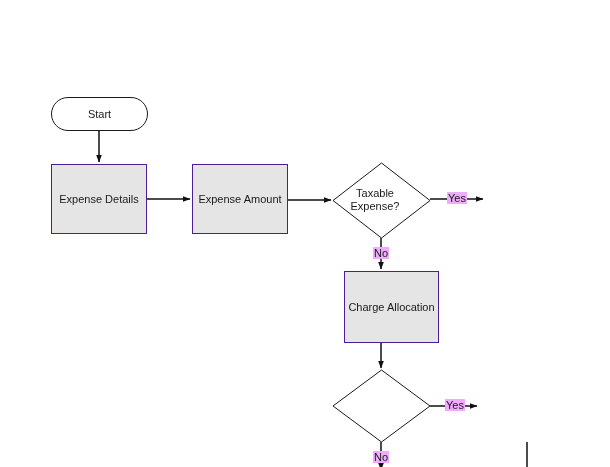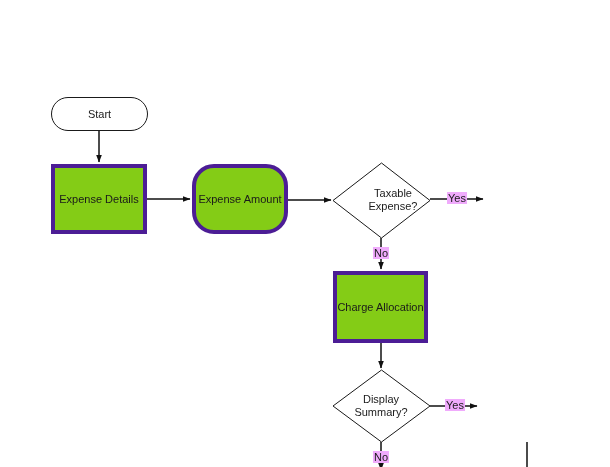--- a/index.html
+++ b/index.html
@@ -26,45 +26,45 @@
     align-items: center;
     justify-content: center;
     text-align: center;
   }
   .terminator {
     background: #ffffff;
     border: 1px solid #1a1a1a;
     border-radius: 17px;
   }
   .process {
-    background: #84cc16;
-    border: 4px solid #4c1d95;
+    background: #e5e5e5;
+    border: 1px solid #4c1d95;
   }
   .diamond-label {
     position: absolute;
     width: 80px;
     line-height: 13px;
     text-align: center;
   }
   .edge-label {
     position: absolute;
     transform: translate(-50%, -50%);
     background: #f0abfc;
     padding: 0 1px;
     line-height: 12px;
   }
   
   .n-start            { left: 51px;  top: 51px;  width: 97px; height: 34px; }
   .n-expense-details  { left: 51px;  top: 118px; width: 96px; height: 70px; }
-  .n-expense-amount   { left: 192px; top: 118px; width: 96px; height: 70px; border-radius: 22px; }
+  .n-expense-amount   { left: 192px; top: 118px; width: 96px; height: 70px; }
   .n-taxes            { left: 485px; top: 118px; width: 97px; height: 71px; }
-  .n-charge-allocation{ left: 333px; top: 225px; width: 95px; height: 72px; justify-content: center; }
+  .n-charge-allocation{ left: 344px; top: 225px; width: 95px; height: 72px; justify-content: center; }
   .n-expense-summary  { left: 479px; top: 324px; width: 97px; height: 72px; }
   .n-end              { left: 332px; top: 426px; width: 98px; height: 35px; }
-  .l-taxable          { left: 353px; top: 141px; }
+  .l-taxable          { left: 335px; top: 141px; }
   .l-display          { left: 341px; top: 347px; }
   .el-taxable-yes     { left: 457px; top: 152px; }
   .el-taxable-no      { left: 381px; top: 207px; }
   .el-display-yes     { left: 455px; top: 359px; }
   .el-display-no      { left: 381px; top: 411px; }
 </style>
 </head>
 <body>
 
 <div class="canvas">
@@ -98,20 +98,19 @@
     <span>Expense Details</span>
   </div>
   <div class="node process n-expense-amount">
     <span>Expense Amount</span>
   </div>
   <div class="node process n-charge-allocation">
     <span>Charge Allocation</span>
   </div>
 
   <div class="diamond-label l-taxable">Taxable Expense?</div>
-  <div class="diamond-label l-display">Display Summary?</div>
 
   <div class="edge-label el-taxable-yes">Yes</div>
   <div class="edge-label el-taxable-no">No</div>
   <div class="edge-label el-display-yes">Yes</div>
   <div class="edge-label el-display-no">No</div>
 
 </div>
 
 </body></html>

